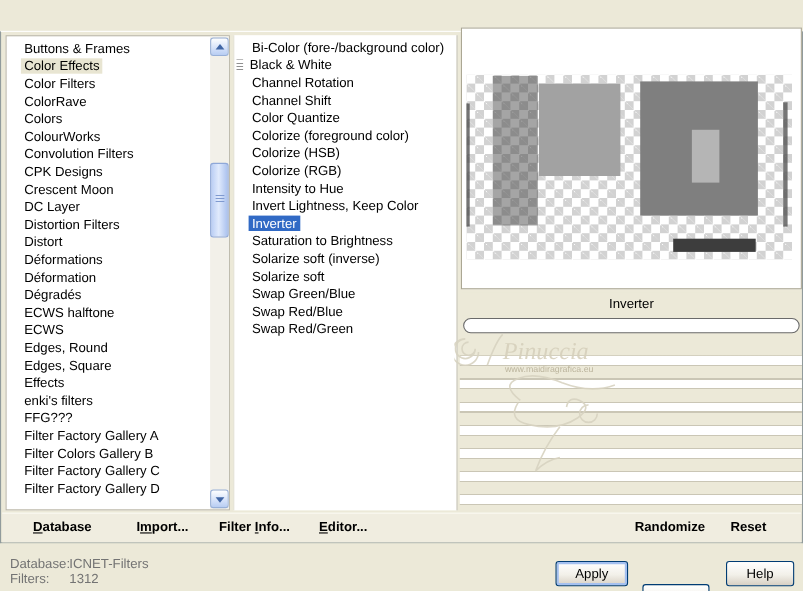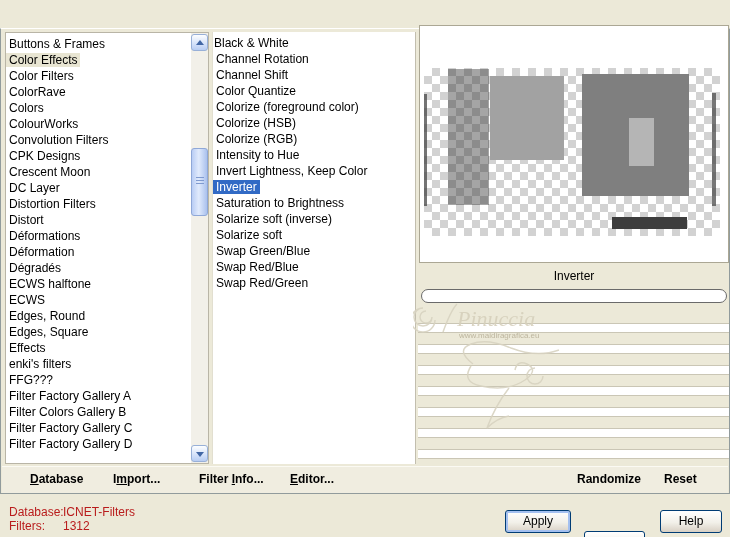--- a/index.html
+++ b/index.html
@@ -24,21 +24,21 @@
     text-shadow:1px 1px 0 #000030;white-space:nowrap;}
 
   
   .tab-panel{position:absolute;left:0;top:28px;width:730px;height:466px;box-sizing:border-box;
     background:#ece9d8;border:1px solid #919b9c;border-top:1px solid #fff;}
 
   
   .listbox{position:absolute;top:32px;height:432px;background:#fff;box-sizing:border-box;overflow:hidden;}
   #cat-box{left:5px;width:204px;border:1px solid #b9b5a6;}
   #fil-box{left:212px;width:204px;border-right:1px solid #c2beae;border-left:1px solid #e2dfd0;}
-  .lrow{height:16px;line-height:16px;font-size:12px;color:#000;white-space:nowrap;cursor:default;}
+  .lrow{height:16px;line-height:16px;font-size:12px;color:#000;white-space:nowrap;padding-left:13px;cursor:default;}
   .lrow .lbl{padding:0 3px;}
   #cat-list{position:absolute;left:0;top:3px;width:185px;}
   #fil-list{position:absolute;left:0;top:3px;width:203px;}
   .selcat .lbl{background:#e8e5d2;}
   .selfil .lbl{background:#316ac5;color:#fff;}
   .grip-icon{display:inline-block;width:6px;height:10px;margin:0 3px 0 -11px;vertical-align:-1px;
     background:repeating-linear-gradient(to bottom,#8f8f8f 0 1px,transparent 1px 3px);}
 
   
   .sb{position:absolute;left:185px;top:0;width:18px;height:430px;background:#f2f0e9;}
@@ -82,26 +82,26 @@
   .watermark{position:absolute;left:413px;top:292px;width:210px;height:160px;pointer-events:none;opacity:.9;}
   .wm-name{font-family:"Liberation Serif",serif;font-style:italic;font-size:22px;fill:#d6d0bc;}
   .wm-url{font-family:"Liberation Sans",sans-serif;font-size:8px;fill:#b7b098;}
   .wm-line{fill:none;stroke:#d8d3c1;stroke-width:1.5;}
 
   
   .bottom-toolbar{position:absolute;left:2px;top:466px;width:726px;height:26px;background:#f0ede0;
     border-top:1px solid #fbfaf3;}
   .tool-label{position:absolute;top:5px;font-size:12px;font-weight:bold;color:#000;cursor:default;white-space:nowrap;}
   .tool-label u{text-decoration:underline;}
-  #tl-database{left:28px;} #tl-import{left:111px;} #tl-filterinfo{left:197px;} #tl-editor{left:288px;}
+  #tl-database{left:28px;} #tl-import{left:122px;} #tl-filterinfo{left:197px;} #tl-editor{left:288px;}
   #tl-randomize{left:563px;padding-left:12px;} #tl-reset{left:662px;}
 
   
   .status-bar{position:absolute;left:0;top:494px;width:730px;height:43px;background:#ece9d8;}
-  .st{position:absolute;font-size:12px;color:#b91c1c;white-space:nowrap;}
+  .st{position:absolute;font-size:12px;color:#737373;white-space:nowrap;}
   #st-dbl{left:9px;top:11px;} #st-dbv{left:63px;top:11px;}
   #st-fll{left:9px;top:25px;} #st-flv{left:63px;top:25px;}
 
   .xpbtn{position:absolute;top:16px;height:23px;box-sizing:border-box;border:1px solid #003c74;border-radius:3px;
     background:linear-gradient(#ffffff,#f2f0e9 55%,#d8d0c4);font-family:"Liberation Sans",sans-serif;
     font-size:12px;color:#000;text-align:center;line-height:20px;cursor:default;}
   #btn-apply{left:505px;width:66px;box-shadow:inset 0 0 0 2px #a4c0f0;}
   #btn-cancel{left:584px;width:61px;margin-top:21px;}
   #btn-help{left:660px;width:62px;}
 </style>
@@ -150,20 +150,21 @@
         <div class="sb-grip"></div>
       </div>
       <div class="sb-btn sb-down">
         <div class="arr arr-down"></div>
       </div>
     </div>
   </div>
 
   <div class="listbox" id="fil-box">
     <div id="fil-list">
+        <div class="lrow"><span class="lbl">Bi-Color (fore-/background color)</span></div>
         <div class="lrow"><span class="grip-icon"></span><span class="lbl">Black &amp; White</span></div>
         <div class="lrow"><span class="lbl">Channel Rotation</span></div>
         <div class="lrow"><span class="lbl">Channel Shift</span></div>
         <div class="lrow"><span class="lbl">Color Quantize</span></div>
         <div class="lrow"><span class="lbl">Colorize (foreground color)</span></div>
         <div class="lrow"><span class="lbl">Colorize (HSB)</span></div>
         <div class="lrow"><span class="lbl">Colorize (RGB)</span></div>
         <div class="lrow"><span class="lbl">Intensity to Hue</span></div>
         <div class="lrow"><span class="lbl">Invert Lightness, Keep Color</span></div>
         <div class="lrow selfil"><span class="lbl">Inverter</span></div>

